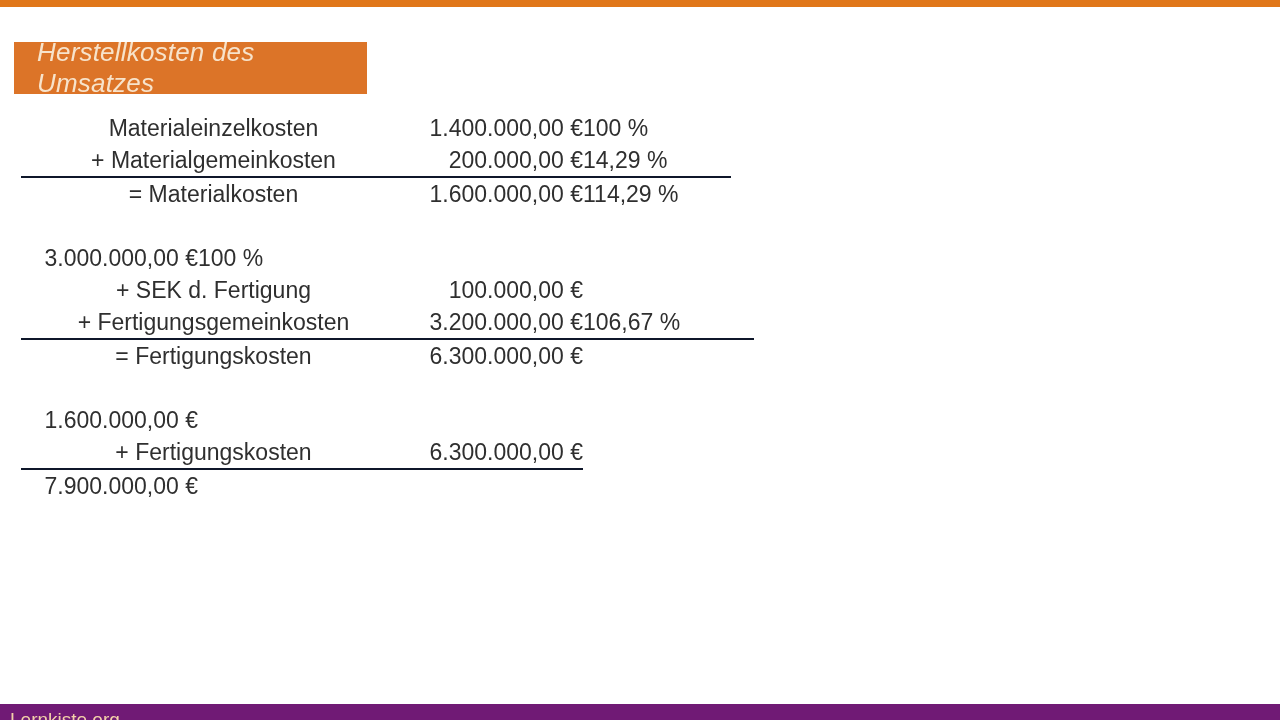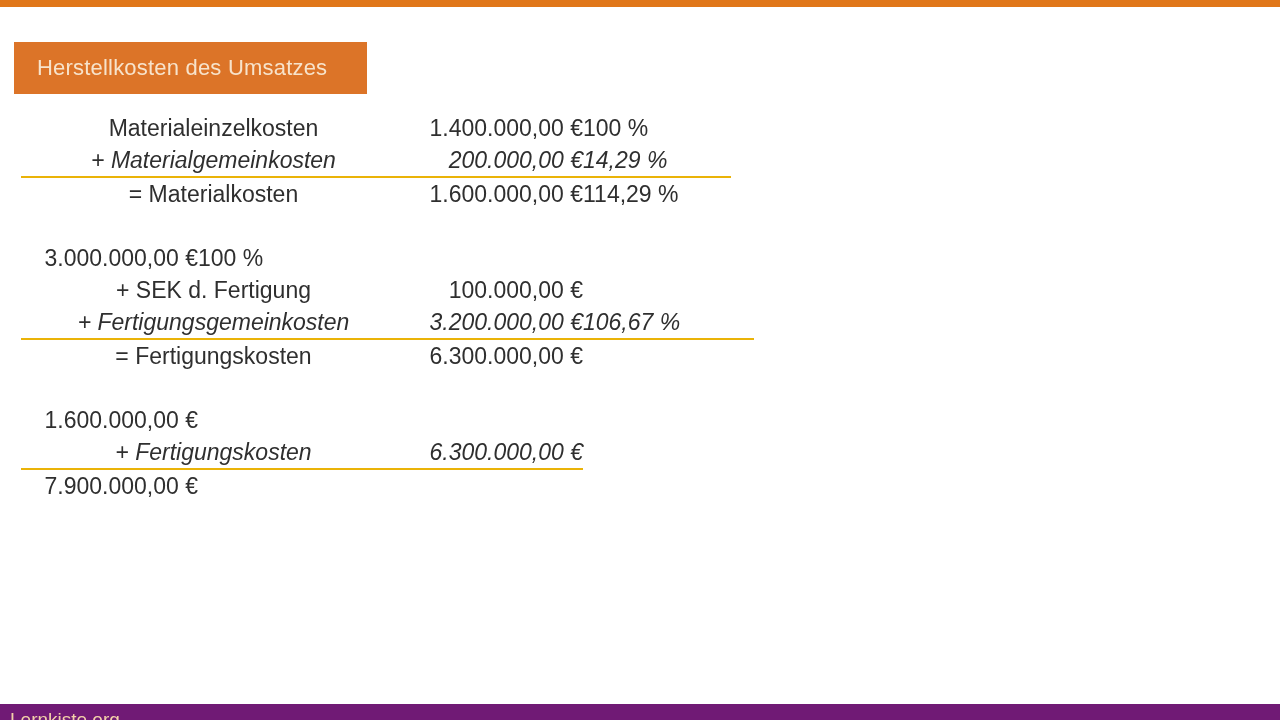--- a/index.html
+++ b/index.html
@@ -24,23 +24,24 @@
   
   .title-box {
     position: absolute;
     left: 14px; top: 42px;
     width: 353px; height: 52px;
     background: #dc7428;
     box-sizing: border-box;
     display: flex;
     align-items: center;
     padding-left: 23px;
-    font-size: 22px;
+    font-size: 26px;
     color: #f7e3cb;
     letter-spacing: 0.2px;
+    font-style: italic;
   }
 
   
   .calc {
     position: absolute;
     left: 21px; top: 112px;
     font-size: 23px;
   }
   .block { margin: 0 0 32px 0; }
   .row {
@@ -49,21 +50,21 @@
     height: 32px;
     line-height: 32px;
     white-space: nowrap;
   }
   .cl { width: 385px; text-align: center; }
   .ca { width: 177px; text-align: right; }
   .cp { box-sizing: border-box; text-align: left; }
   .block-1 .cp { width: 148px; }
   .block-2 .cp { width: 171px; }
   .pct-pad { padding-right: 22px; }
-  .sum-line { border-bottom: 2px solid #eab308; font-style: italic; }
+  .sum-line { border-bottom: 2px solid #0f172a; }
 
   
   .footer {
     position: absolute;
     left: 0; top: 688px;
     width: 1280px; height: 32px;
     background: #701a75;
     box-sizing: border-box;
     display: flex;
     align-items: center;

